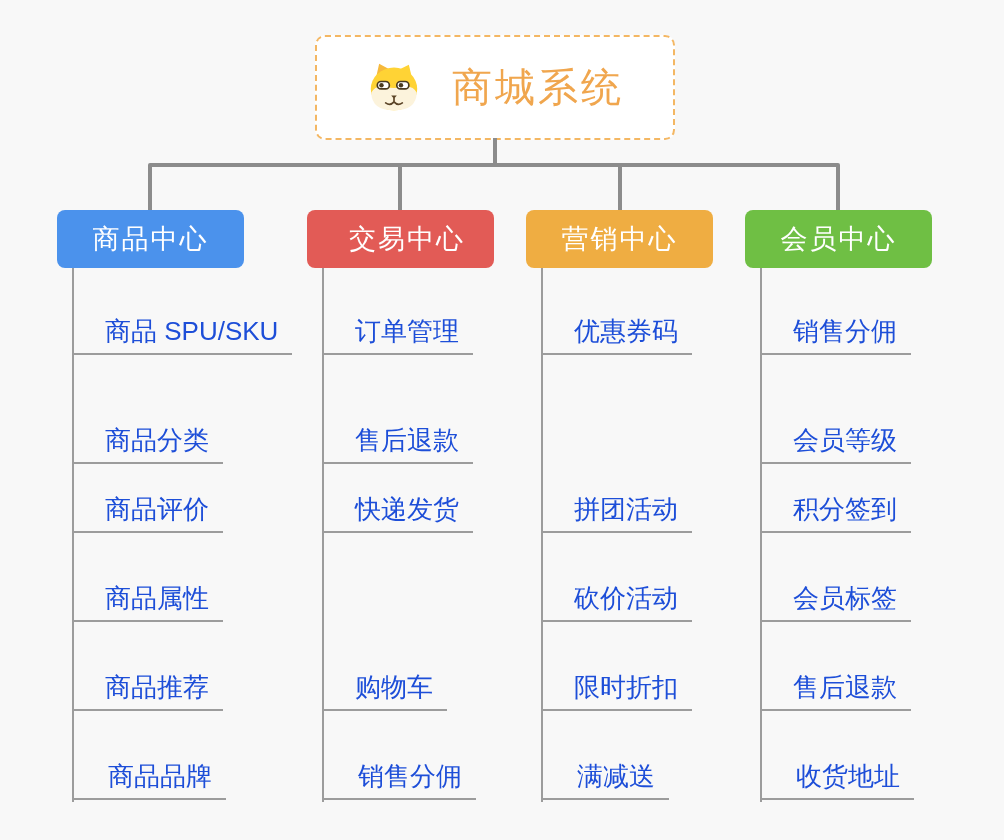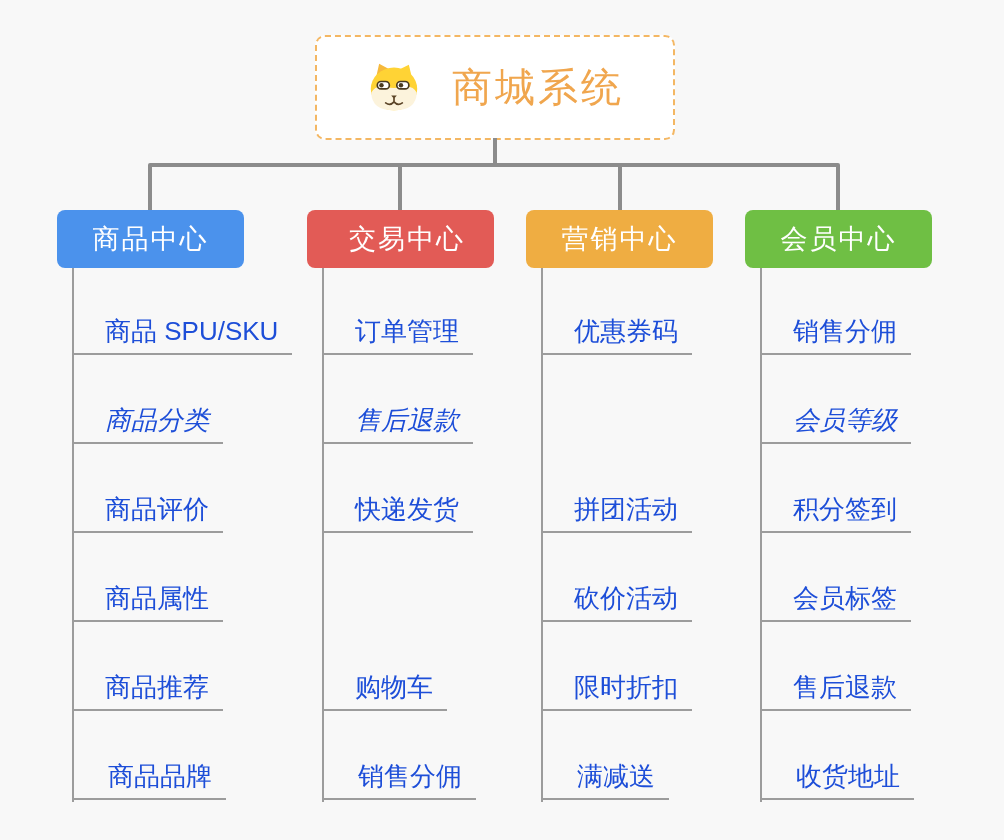--- a/index.html
+++ b/index.html
@@ -41,21 +41,21 @@
   }
   .trunk{position:absolute;left:15px;top:268px;width:2px;height:534px;background:#9c9c9c;}
 
   .leaf{
     position:absolute;left:15px;
     font-size:26px;color:#1d4ed8;line-height:40px;
     padding:0 14px 2px 33px;border-bottom:2px solid #9c9c9c;
     white-space:nowrap;
   }
   .leaf.r1{top:311px;}
-  .leaf.r2{top:400px;font-style:italic;}
+  .leaf.r2{top:420px;}
   .leaf.r3{top:489px;}
   .leaf.r4{top:578px;}
   .leaf.r5{top:667px;}
   .leaf.r6{top:756px;padding-left:36px;}
 </style>
 </head>
 <body>
 
 <div class="canvas">
 

